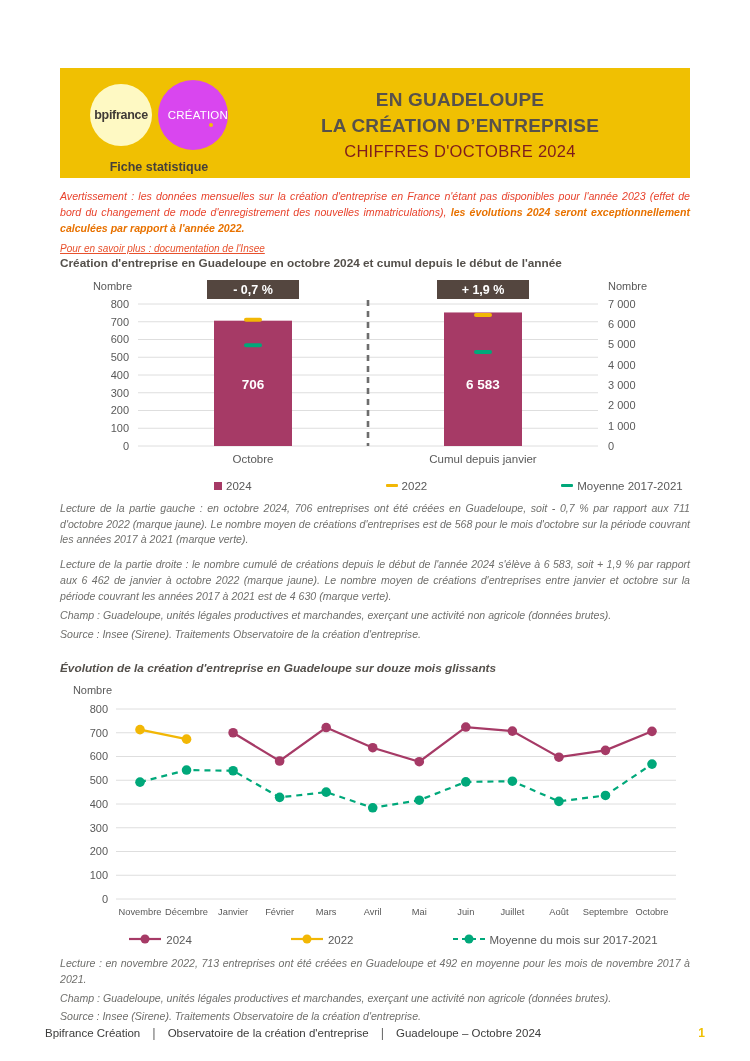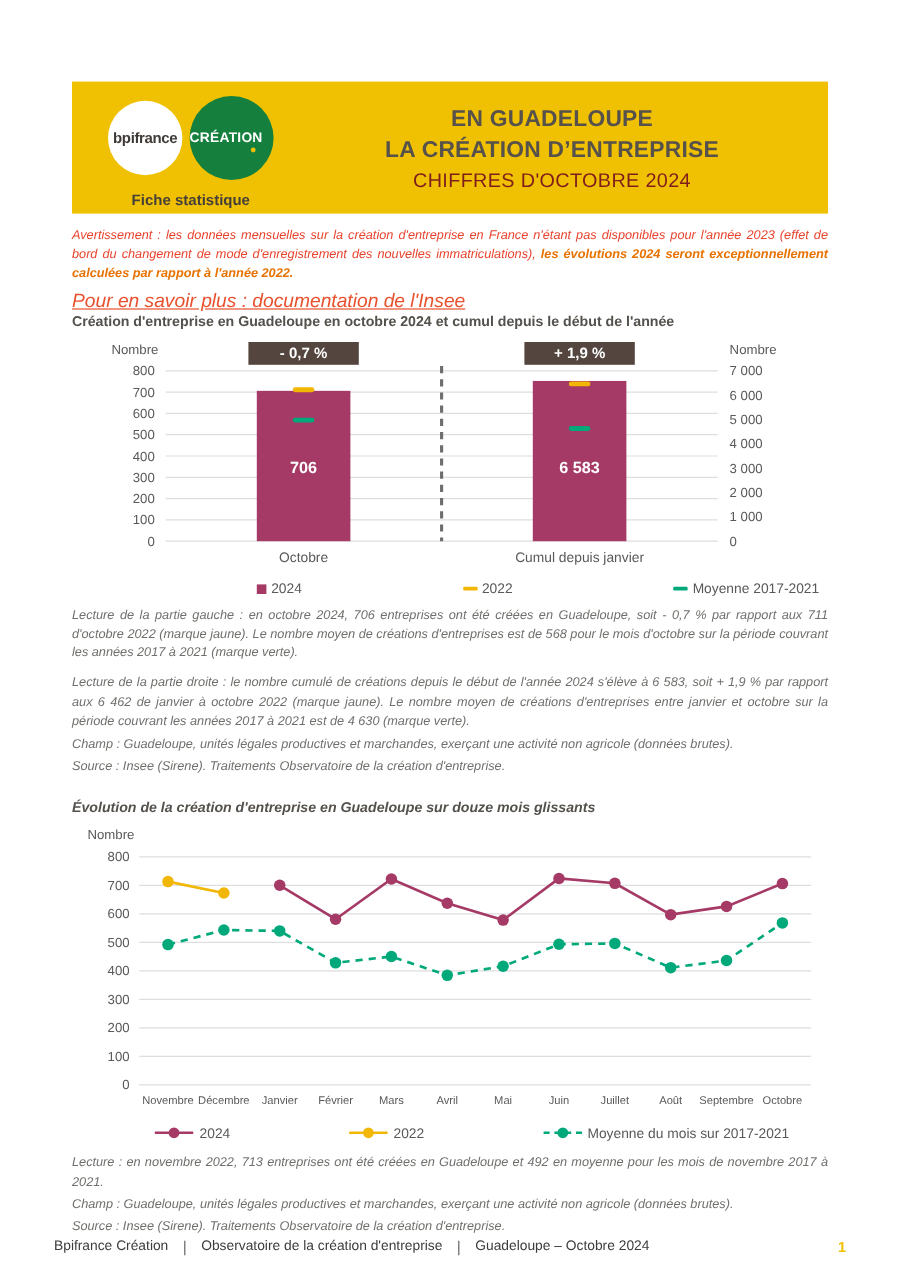--- a/index.html
+++ b/index.html
@@ -20,28 +20,28 @@
     height:110px;
     display:flex;
     align-items:stretch;
     padding:8px 14px 6px 14px;
   }
   .banner-left {
     width:170px; display:flex; flex-direction:column; align-items:center;
   }
   .logo-row { display:flex; align-items:center; gap:6px; margin-top:4px; }
   .logo-circle-white {
-    width:62px; height:62px; border-radius:50%; background:#ffffff;
+    width:62px; height:62px; border-radius:50%; background:#fef9c3;
     display:flex; align-items:center; justify-content:center;
     font-weight:bold; font-size:12.5px; color:#3f3a36; letter-spacing:-0.3px;
   }
   .logo-circle-dark {
-    width:70px; height:70px; border-radius:50%; background:#15803d;
-    display:flex; align-items:center; justify-content:flex-start;
-    font-weight:bold; font-size:11.5px; color:#ffffff; letter-spacing:0.2px;
+    width:70px; height:70px; border-radius:50%; background:#d946ef;
+    display:flex; align-items:center; justify-content:flex-end;
+    font-weight:normal; font-size:11.5px; color:#ffffff; letter-spacing:0.2px;
     position:relative;
   }
   .logo-circle-dark .i-dot {
     position:absolute; left:50.5px; top:43px; width:4px; height:4px;
     border-radius:50%; background:#F0C002;
   }
   .fiche { margin-top:10px; font-weight:bold; font-size:12.5px; color:#453F3A; }
   .banner-right {
     flex:1; display:flex; flex-direction:column; align-items:center; justify-content:center;
   }
@@ -50,21 +50,21 @@
 
   
   .warning {
     margin-top:11px; font-size:10.6px; font-style:italic;
     line-height:1.5; text-align:justify;
   }
   .warning .w-normal { color:#E8432D; }
   .warning .w-bold { color:#E87200; font-weight:bold; }
   .insee-link {
     display:inline-block; margin-top:6px;
-    font-size:16px; font-style:italic; color:#E8512D;
+    font-size:10px; font-style:italic; color:#E8512D;
     text-decoration:underline; cursor:pointer;
   }
 
   
   .sec-title {
     margin-top:0; font-size:11.8px; font-weight:bold; color:#54504B;
   }
 
   
   .chart-wrap { margin-top:8px; }

